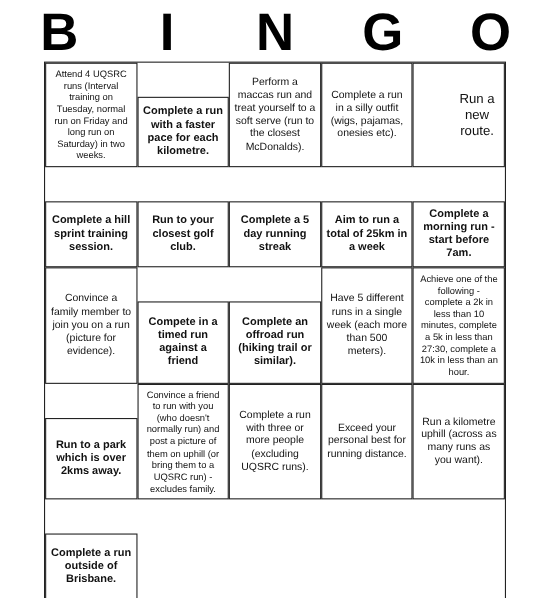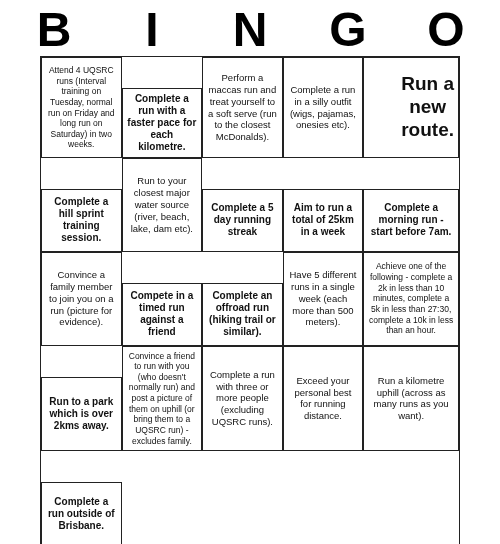--- a/index.html
+++ b/index.html
@@ -39,22 +39,22 @@
       align-items: center;
       justify-content: center;
       text-align: center;
       padding: 4px;
       font-size: 9.5px;
       line-height: 1.25;
       color: #111;
       cursor: default;
     }
     .bingo-cell.large-text {
-      font-size: 19px;
-      font-weight: bold;
+      font-size: 12px;
+      font-weight: normal;
       line-height: 1.2;
       padding-left: 37px;
     }
     .bingo-cell.medium-large {
       font-size: 10px;
       font-weight: bold;
       line-height: 1.2;
       margin-top: 31px;
     }
     .bingo-cell.small-text {
@@ -72,21 +72,21 @@
   <span class="bingo-letter">O</span>
 </div>
 
 <div class="bingo-grid" id="grid-container">
 <div class="bingo-cell small-text">Attend 4 UQSRC runs (Interval training on Tuesday, normal run on Friday and long run on Saturday) in two weeks.</div>
     <div class="bingo-cell medium-large">Complete a run with a faster pace for each kilometre.</div>
     <div class="bingo-cell">Perform a maccas run and treat yourself to a soft serve (run to the closest McDonalds).</div>
     <div class="bingo-cell">Complete a run in a silly outfit (wigs, pajamas, onesies etc).</div>
     <div class="bingo-cell large-text">Run a new route.</div>
     <div class="bingo-cell medium-large">Complete a hill sprint training session.</div>
-    <div class="bingo-cell">Run to your closest major water source (river, beach, lake, dam etc).</div>
+    <div class="bingo-cell medium-large">Run to your closest golf club.</div>
     <div class="bingo-cell medium-large">Complete a 5 day running streak</div>
     <div class="bingo-cell medium-large">Aim to run a total of 25km in a week</div>
     <div class="bingo-cell medium-large">Complete a morning run - start before 7am.</div>
     <div class="bingo-cell">Convince a family member to join you on a run (picture for evidence).</div>
     <div class="bingo-cell medium-large">Compete in a timed run against a friend</div>
     <div class="bingo-cell medium-large">Complete an offroad run (hiking trail or similar).</div>
     <div class="bingo-cell">Have 5 different runs in a single week (each more than 500 meters).</div>
     <div class="bingo-cell small-text">Achieve one of the following - complete a 2k in less than 10 minutes, complete a 5k in less than 27:30, complete a 10k in less than an hour.</div>
     <div class="bingo-cell medium-large">Run to a park which is over 2kms away.</div>
     <div class="bingo-cell small-text">Convince a friend to run with you (who doesn't normally run) and post a picture of them on uphill (or bring them to a UQSRC run) - excludes family.</div>

